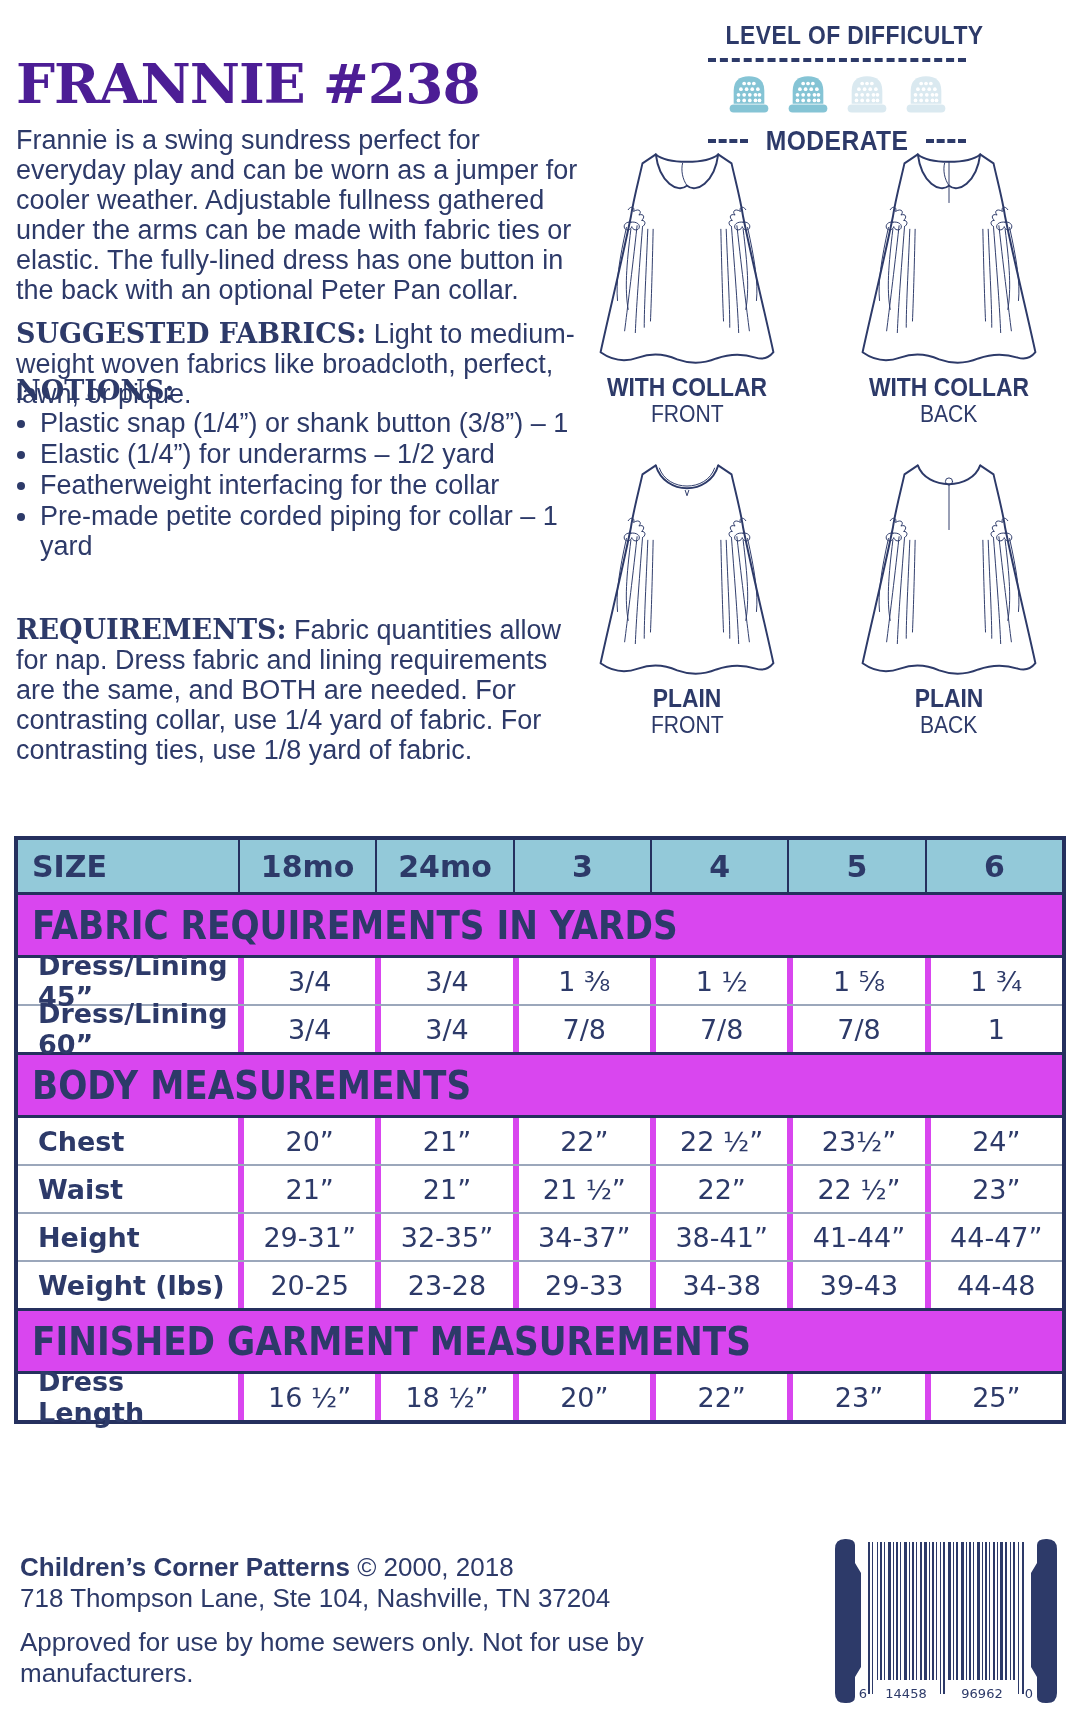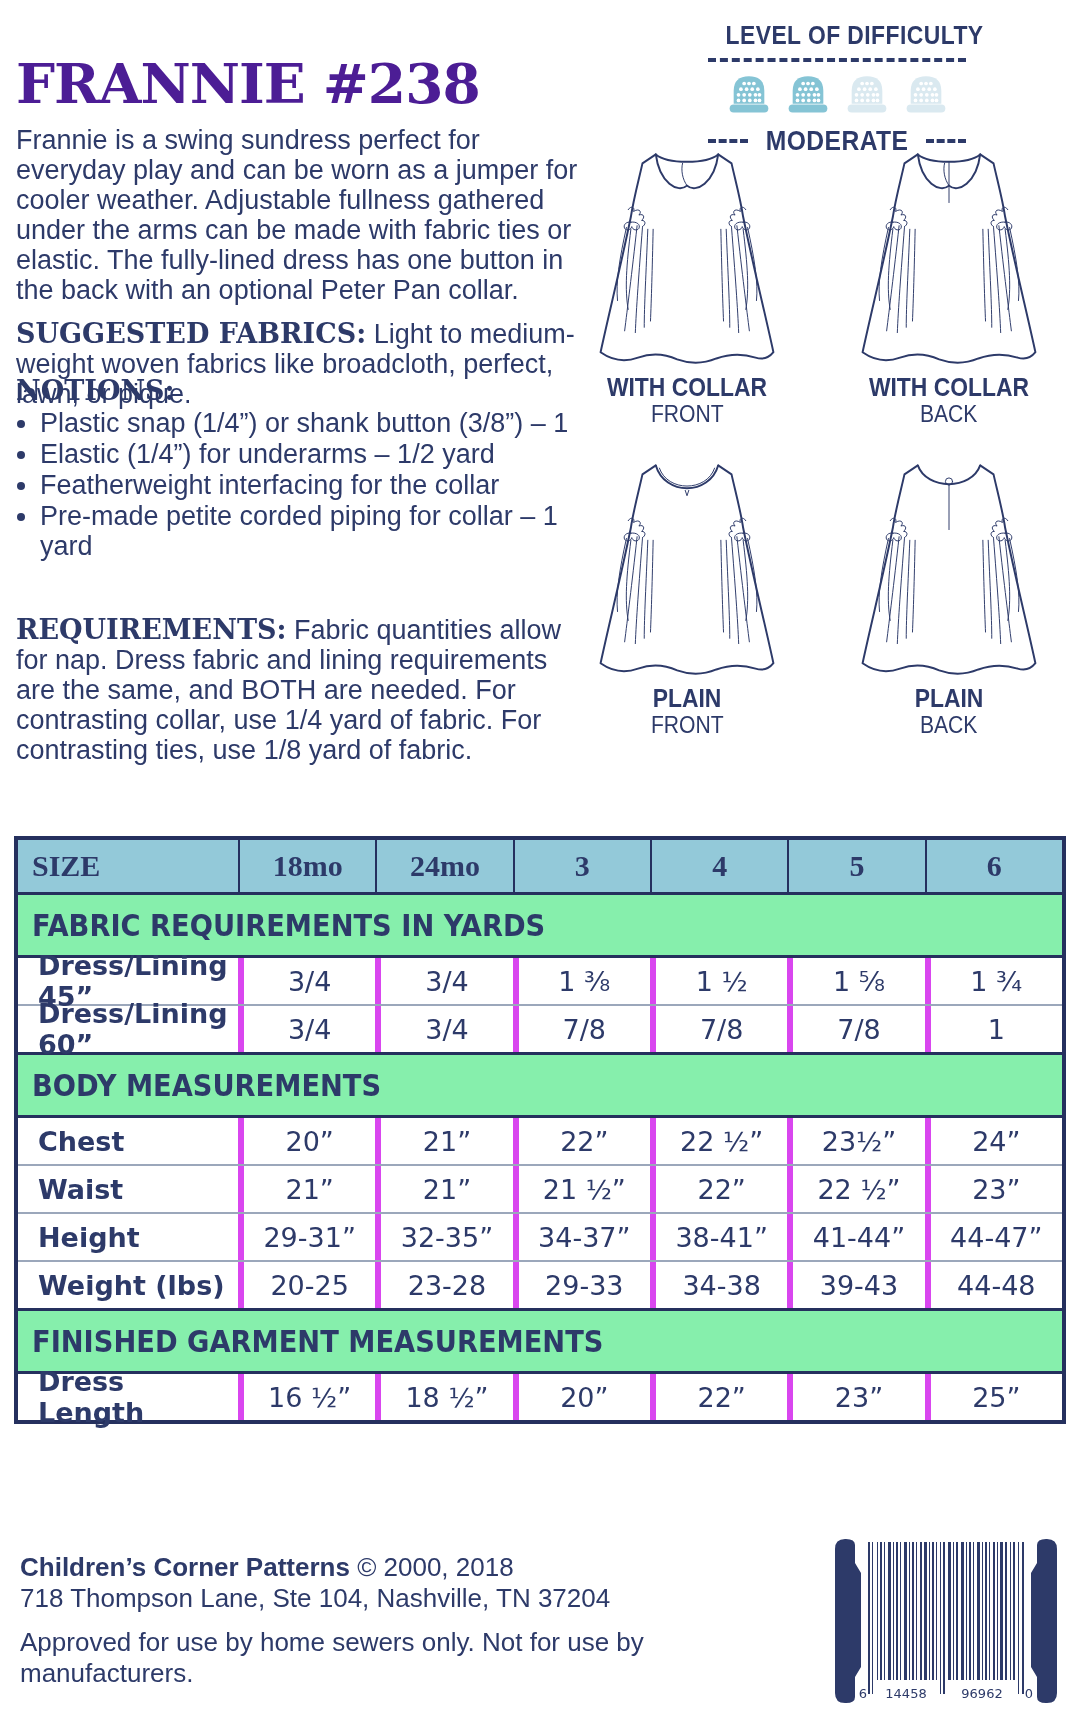--- a/index.html
+++ b/index.html
@@ -35,24 +35,24 @@
   .figure svg.dress{display:block;margin:0 auto 2px auto;}
   .fig-title{font-size:26px;font-weight:700;line-height:27px;}
   .fig-sub{font-size:24px;line-height:26px;}
 
   
   #size-table{position:absolute;left:14px;top:836px;width:1052px;border:4px solid #25305e;
               font-family:"DejaVu Sans",sans-serif;box-sizing:border-box;}
   .t-row,.t-head{display:grid;grid-template-columns:220px repeat(6,1fr);}
   .t-head{background:#93c9d9;border-bottom:3px solid #25305e;}
   .t-head .cell{height:52px;display:flex;align-items:center;justify-content:center;
-                font-weight:700;font-size:30px;border-left:2px solid #25305e;font-family:Liberation Serif, serif;}
+                font-weight:700;font-size:30px;border-left:2px solid #25305e;}
   .t-head .cell:first-child{border-left:0;justify-content:flex-start;padding-left:14px;}
-  .t-band{background:#86efac;height:60px;display:flex;align-items:center;padding-left:14px;
-          font-weight:700;font-size:31px;border-bottom:3px solid #25305e;}
+  .t-band{background:#d946ef;height:60px;display:flex;align-items:center;padding-left:14px;
+          font-weight:700;font-size:39px;border-bottom:3px solid #25305e;}
   section.tsec + section.tsec .t-band{border-top:3px solid #25305e;}
   .t-row{background:#ffffff;}
   .t-row + .t-row{border-top:2px solid #9ba7bb;}
   .t-row .cell{height:46px;display:flex;align-items:center;justify-content:center;
                font-size:27px;border-left:6px solid #d946ef;}
   .t-row .cell:first-child{border-left:0;justify-content:flex-start;padding-left:20px;font-weight:bold;}
 
   
   #updated{position:absolute;left:16px;top:1424px;width:660px;}
   #updated .head{font-family:"DejaVu Serif",serif;font-weight:700;font-size:30px;}

